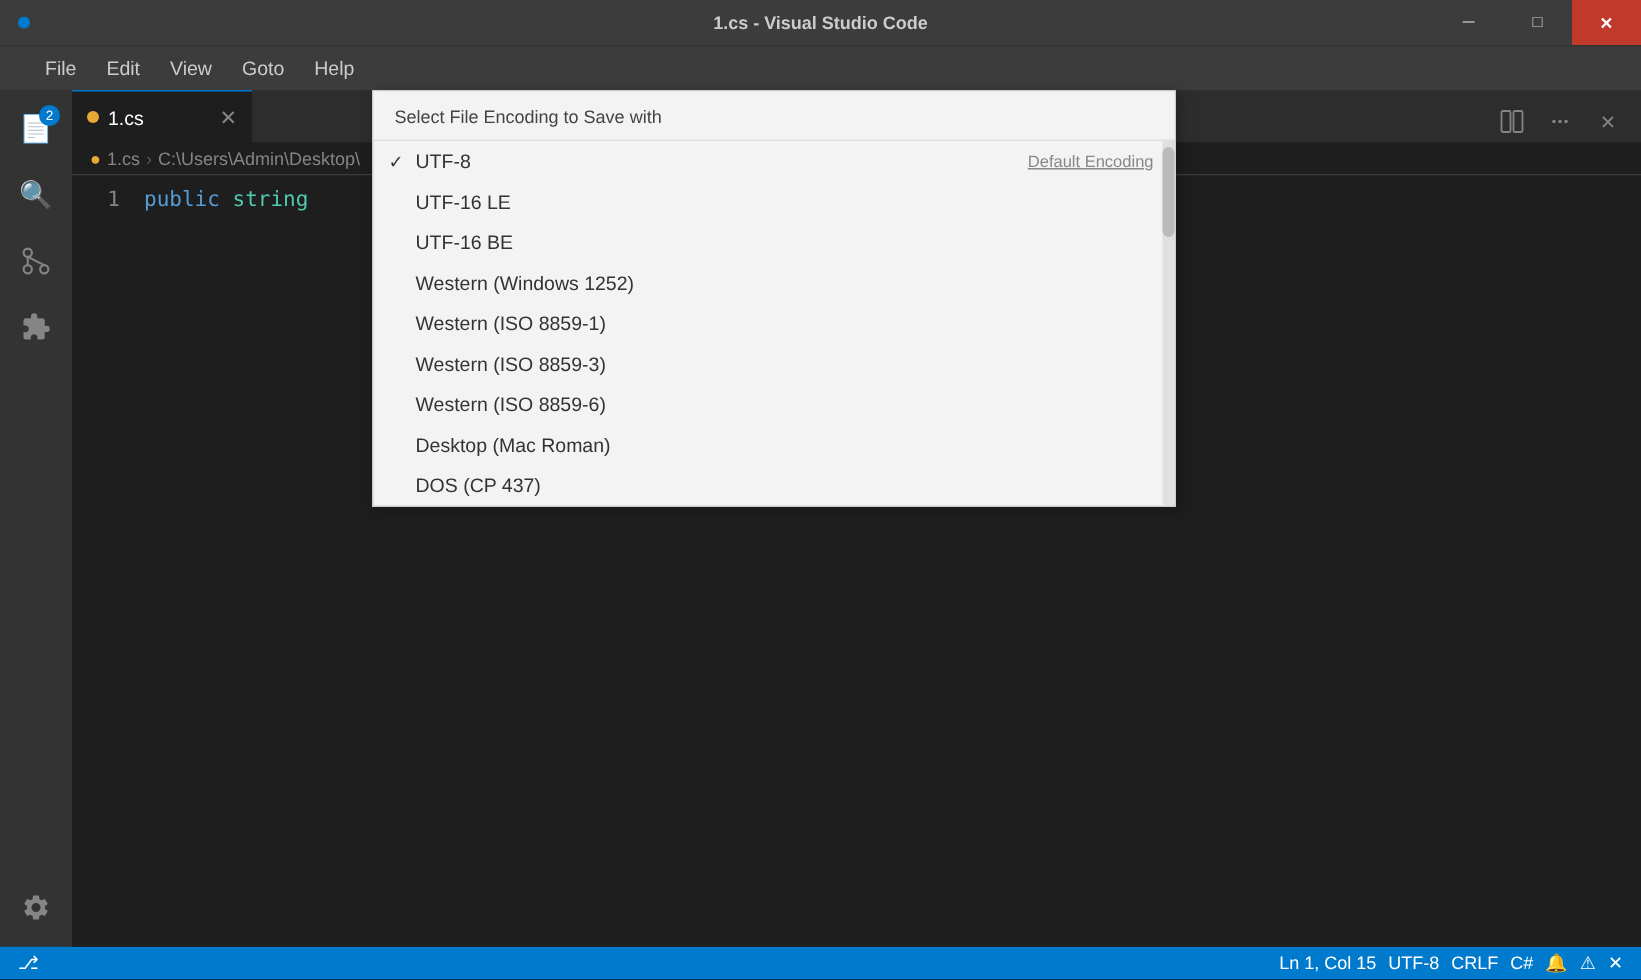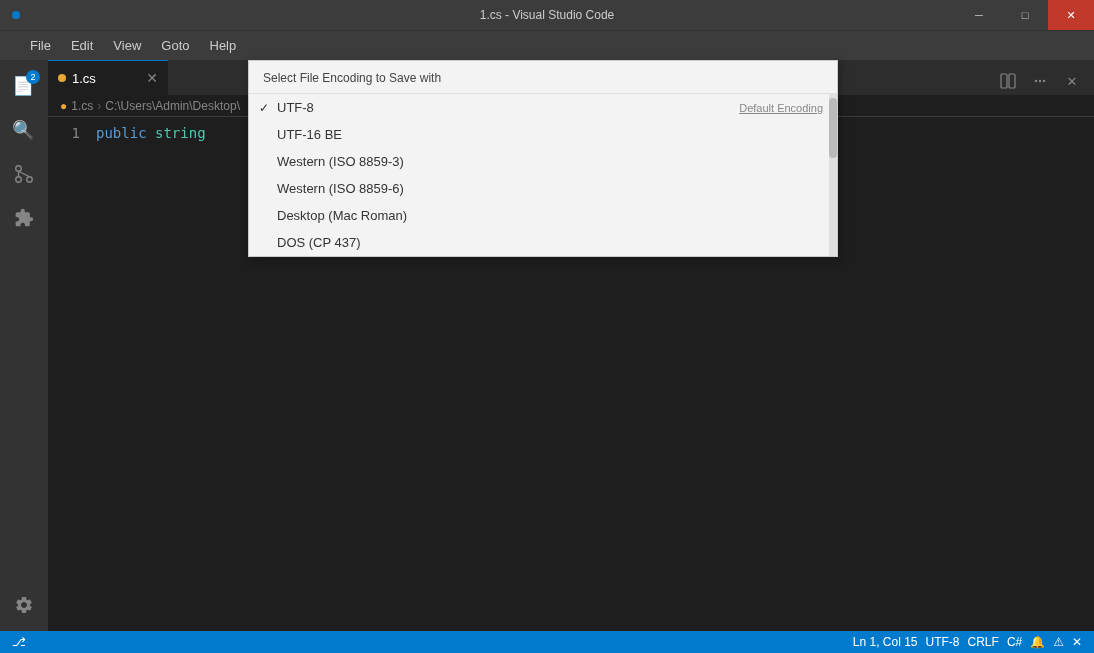--- a/index.html
+++ b/index.html
@@ -14,20 +14,21 @@
     }
 
     
     .title-bar {
       height: 30px;
       background: #3c3c3c;
       display: flex;
       align-items: center;
       padding: 0 8px;
       position: relative;
+      font-weight: bold;
     }
     .title-bar-icon {
       width: 16px;
       height: 16px;
       margin-right: 6px;
       display: flex; align-items: center; justify-content: center;
     }
     .title-bar-dot {
       width: 8px; height: 8px;
       background: #007acc;
@@ -263,21 +264,21 @@
       cursor: pointer;
       padding: 0 4px;
       height: 22px;
       display: flex;
       align-items: center;
     }
     .dropdown-panel {
       position: absolute;
       top: 60px;
       left: 248px;
-      width: 590px;
+      width: 536px;
       background: #f3f3f3;
       border: 1px solid #ccc;
       box-shadow: 2px 2px 8px rgba(0,0,0,0.3);
       z-index: 200;
       font-size: 13px;
     }
     .dropdown-title {
       padding: 10px 14px 8px 14px;
       color: #444;
       font-size: 12px;
@@ -446,21 +447,30 @@
 <div class="dropdown-panel" id="encoding-dropdown">
   <div class="dropdown-title">Select File Encoding to Save with</div>
   <div style="position:relative;">
     <div id="dropdown-items">
         <div class="dropdown-item">
           <span class="check">✓</span>
           <span class="encoding-label">UTF-8</span>
           <span class="encoding-desc">Default Encoding</span>
         </div>
         <div class="dropdown-item">
+          <span class="encoding-label">UTF-16 LE</span>
+        </div>
+        <div class="dropdown-item">
           <span class="encoding-label">UTF-16 BE</span>
+        </div>
+        <div class="dropdown-item">
+          <span class="encoding-label">Western (Windows 1252)</span>
+        </div>
+        <div class="dropdown-item">
+          <span class="encoding-label">Western (ISO 8859-1)</span>
         </div>
         <div class="dropdown-item">
           <span class="encoding-label">Western (ISO 8859-3)</span>
         </div>
         <div class="dropdown-item">
           <span class="encoding-label">Western (ISO 8859-6)</span>
         </div>
         <div class="dropdown-item">
           <span class="encoding-label">Desktop (Mac Roman)</span>
         </div>

